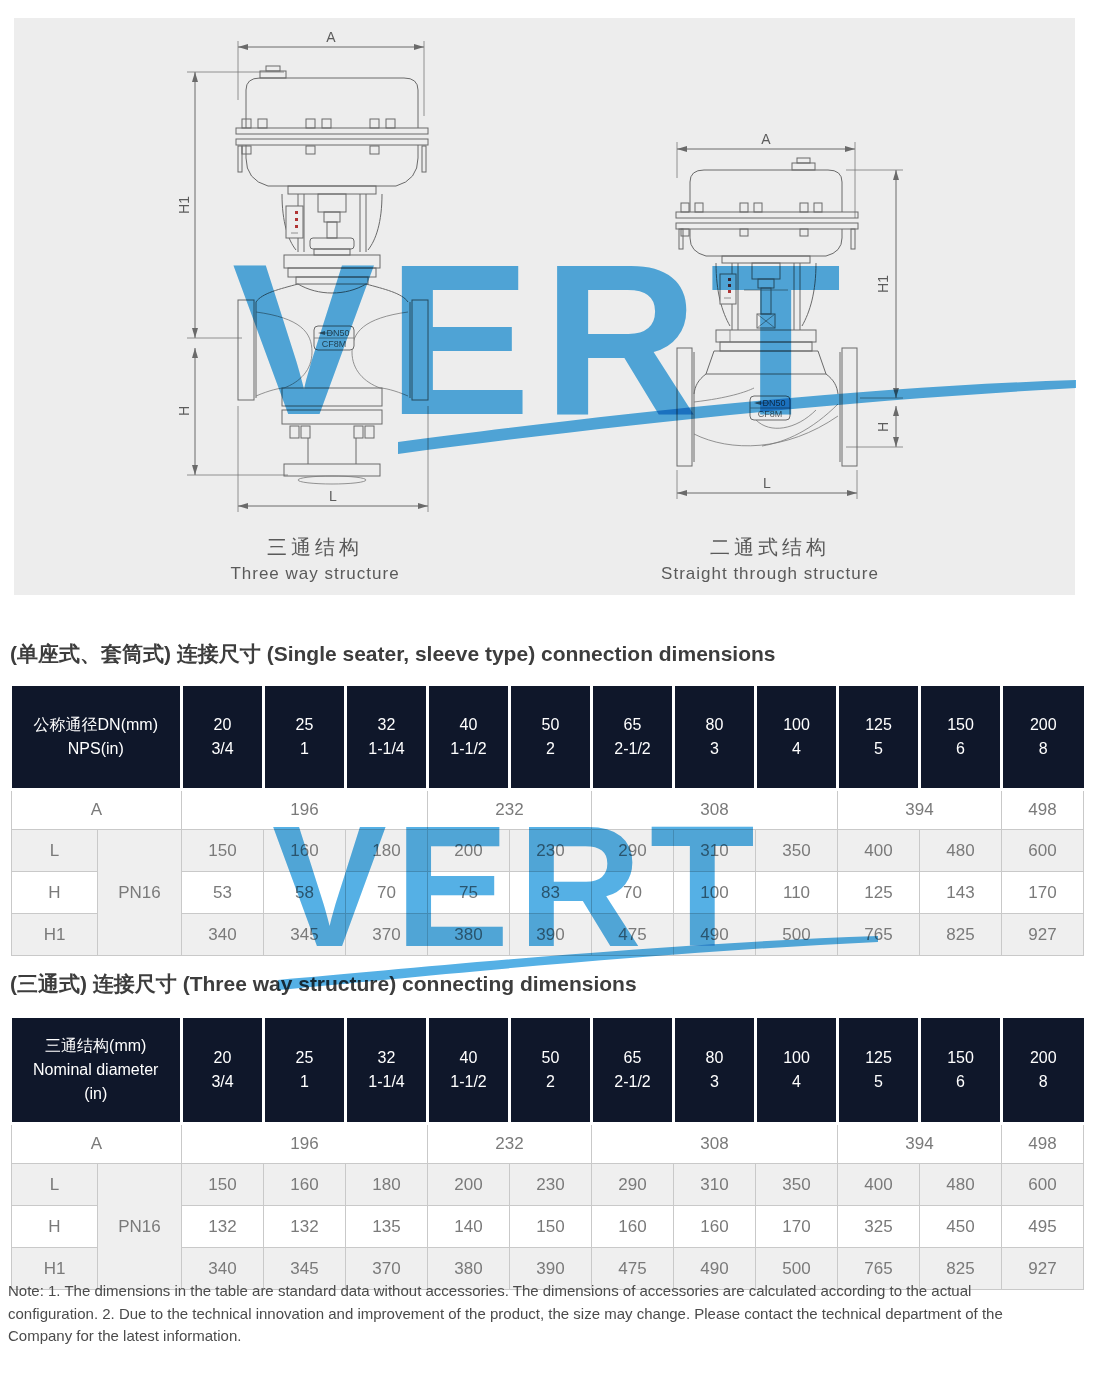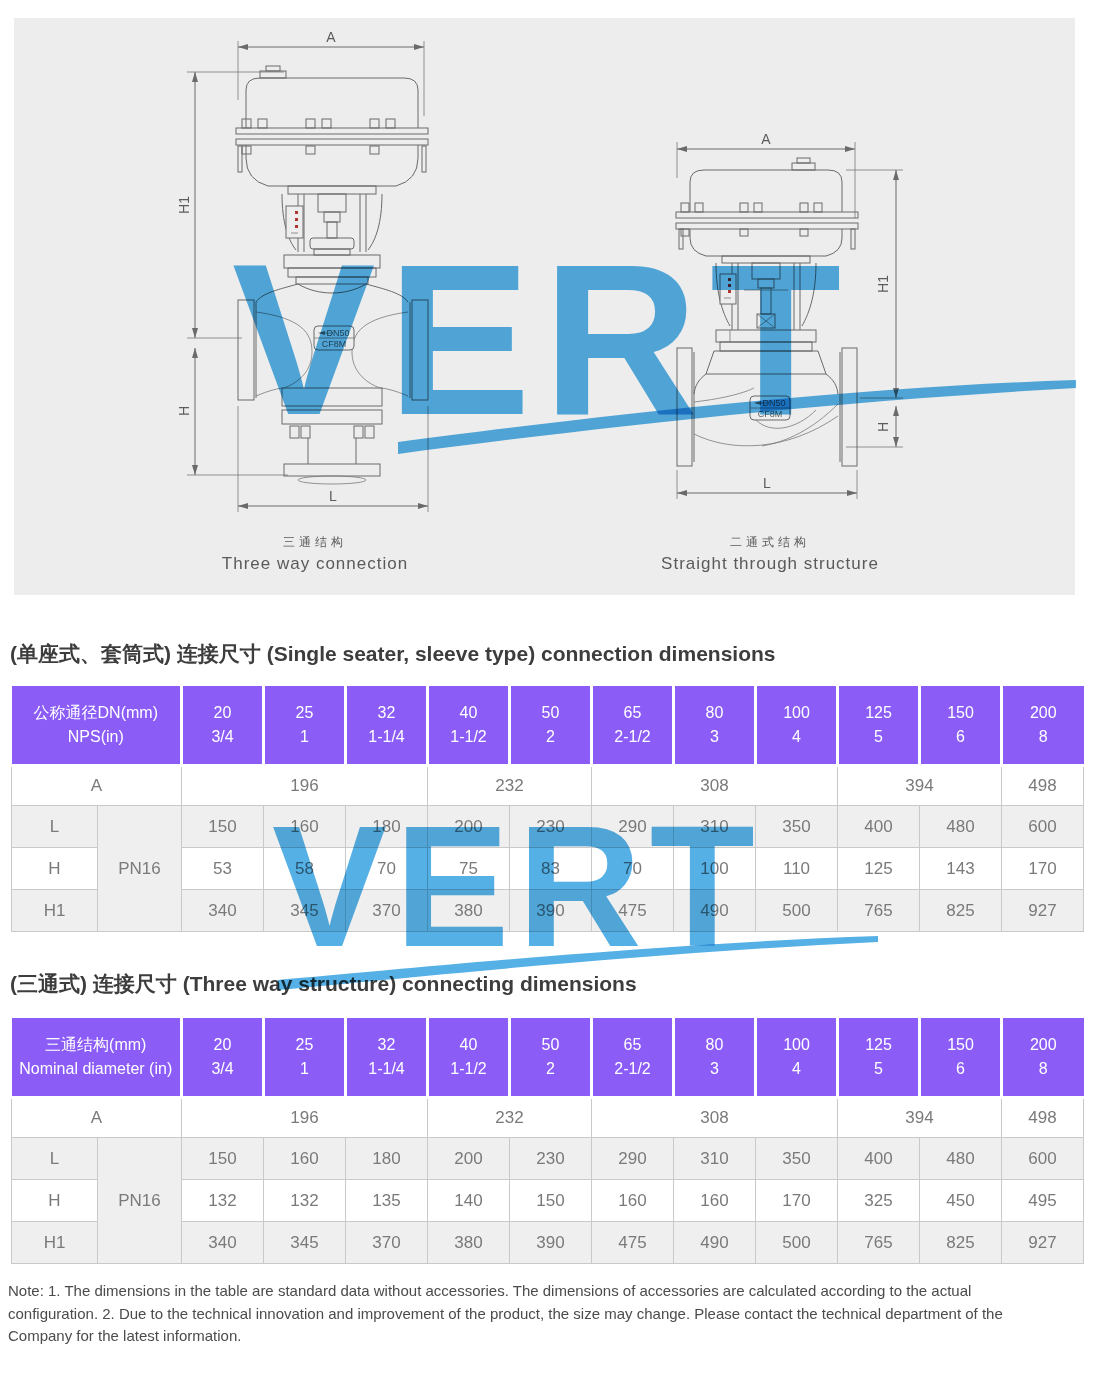--- a/index.html
+++ b/index.html
@@ -8,28 +8,28 @@
   .panel{position:absolute;left:14px;top:18px;width:1061px;height:577px;background:#ededed;}
   svg.drawings{position:absolute;left:0;top:0;}
   .dl{stroke:#6a6a6a;fill:none;stroke-width:1;}
   .dthin{stroke:#7a7a7a;fill:none;stroke-width:0.8;}
   .df{fill:#6a6a6a;stroke:none;}
   .fillp{fill:#ededed;}
   text.dim{fill:#5c5c5c;font-size:14px;font-family:"Liberation Sans",sans-serif;}
   text.np{fill:#5c5c5c;font-size:9px;font-family:"Liberation Sans",sans-serif;}
   .red{fill:#b03434;stroke:none;}
   .caption{position:absolute;text-align:center;color:#5a5a5a;z-index:3;}
-  .cap-zh{font-size:12px;letter-spacing:4px;margin-bottom:3px;}
+  .cap-zh{font-size:20px;letter-spacing:4px;margin-bottom:3px;}
   .cap-en{font-size:17px;letter-spacing:1px;}
   .title{position:absolute;left:10px;font-size:21px;font-weight:bold;color:#3d3d3d;z-index:3;}
   .tmount{position:absolute;left:11px;z-index:2;}
   table.dim-table{border-collapse:collapse;table-layout:fixed;width:1072px;}
-  table.dim-table th{background:#8b5cf6;color:#fff;font-weight:normal;font-size:16px;
+  table.dim-table th{background:#0f172a;color:#fff;font-weight:normal;font-size:16px;
       height:70px;border-right:3px solid #fff;border-bottom:3px solid #fff;
-      text-align:center;vertical-align:middle;line-height:1.5;padding:4px;}
+      text-align:center;vertical-align:middle;line-height:1.5;padding:16px;}
   table.dim-table th:last-child{border-right:none;}
   table.dim-table th .th-line2{font-size:16px;}
   table.dim-table td{border:1px solid #c9c9c9;text-align:center;vertical-align:middle;
       font-size:17px;color:#7a7a7a;padding:0;background:#fff;}
   tr.row-a td{height:38px;}
   tr.drow td{height:41px;}
   tr.r0 td,tr.r2 td{background:#efefef;}
   tr.r1 td{background:#fff;}
   td.pn-cell{background:#efefef !important;font-size:16px;color:#6f6f6f;}
   td.label-td{font-size:16px;color:#6f6f6f;background:inherit;}
@@ -230,21 +230,21 @@
         <path class="dthin" d="M750,408 H790 M756,403 H769"></path>
         <polygon class="df" points="754,403 761,401 761,405"></polygon>
         <text class="np" x="774" y="406" text-anchor="middle">DN50</text>
         <text class="np" x="770" y="417" text-anchor="middle">CF8M</text>
       </g>
     </g>
   </svg>
 
   <div class="caption" style="left:205px;top:534px;width:220px;">
     <div class="cap-zh">三通结构</div>
-    <div class="cap-en">Three way connection</div>
+    <div class="cap-en">Three way structure</div>
   </div>
   <div class="caption" style="left:650px;top:534px;width:240px;">
     <div class="cap-zh">二通式结构</div>
     <div class="cap-en">Straight through structure</div>
   </div>
 
   <div class="title" style="top:640px;">(单座式、套筒式) 连接尺寸 (Single seater, sleeve type) connection dimensions</div>
   <div id="table1-mount" class="tmount" style="top:686px;">
       <table class="dim-table">
         <colgroup>

